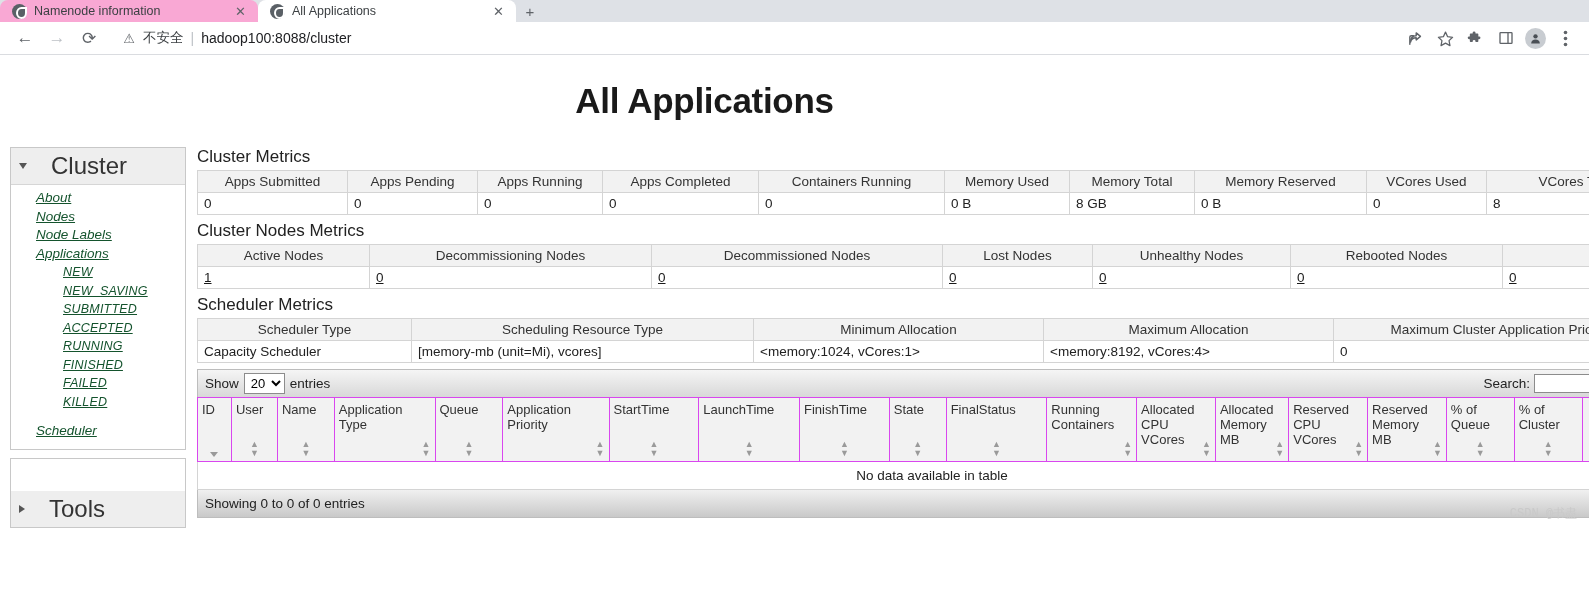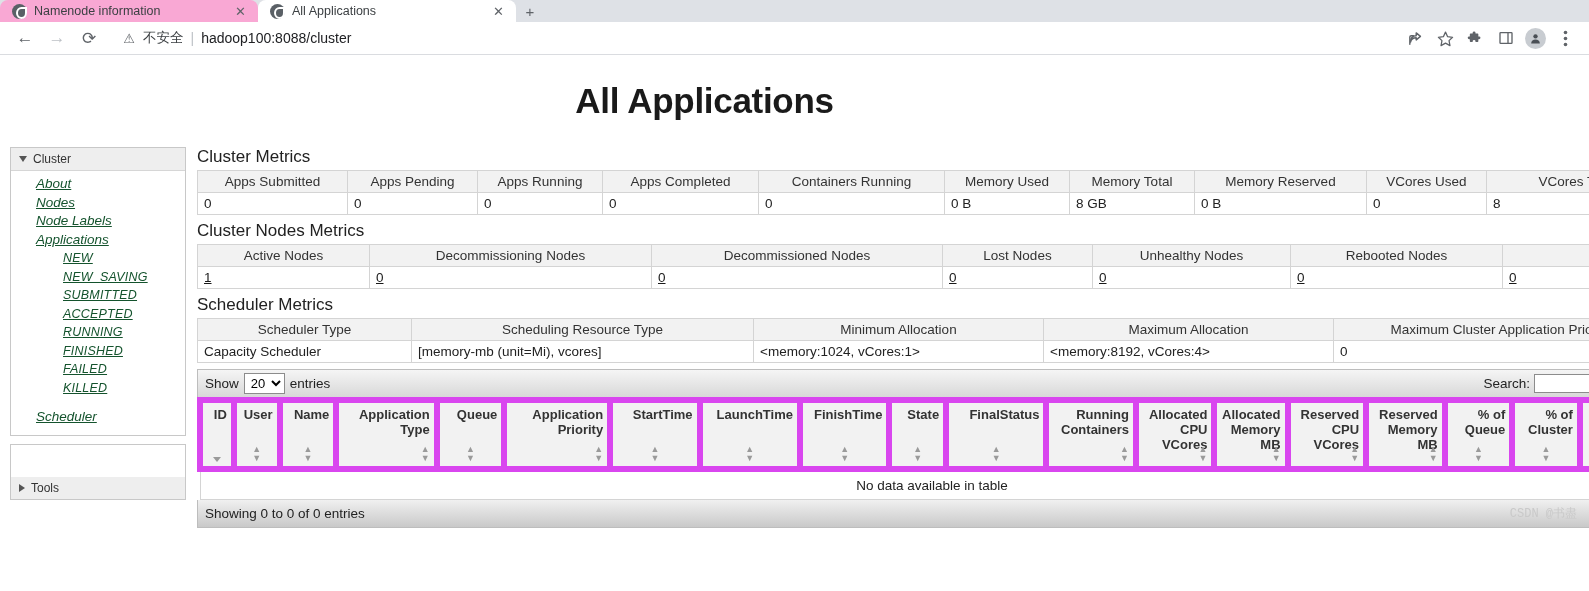--- a/index.html
+++ b/index.html
@@ -109,22 +109,22 @@
     padding-right:190px;
   }
 
   .body-row { display:flex; align-items:flex-start; }
 
   
   .sidebar { width:186px; flex:0 0 186px; padding-left:10px; }
   .nav-block { border:1px solid #c8c8c8; background:#fff; }
   .nav-header {
     background:#eeeeee; padding:4px 8px;
-    font-size:12px; color:#333;
-    display:flex; align-items:center; gap:6px;
+    font-size:24px; color:#333;
+    display:flex; align-items:center; gap:24px;
     border-bottom:1px solid #d6d6d6;
   }
   .caret-down {
     width:0;height:0;border-left:4.5px solid transparent;
     border-right:4.5px solid transparent;border-top:6px solid #555;
   }
   .caret-right {
     width:0;height:0;border-top:4.5px solid transparent;
     border-bottom:4.5px solid transparent;border-left:6px solid #555;
   }
@@ -184,23 +184,23 @@
     font-family:"Liberation Sans", sans-serif;
     font-size:13px; width:125px; height:19px;
     border:1px solid #8c8c8c; padding:0 3px;
   }
 
   table.apps {
     border-collapse:collapse; table-layout:fixed;
     width:1470px; border:1px solid #bdbdbd;
   }
   table.apps th {
-    background:#f2f2f2; border:6px solid #d946ef;
-    font-size:13px; font-weight:bold; color:#333;
-    padding:4px 4px 14px 4px; text-align:right;
+    background:#f2f2f2; border:1px solid #d946ef;
+    font-size:13px; font-weight:normal; color:#333;
+    padding:4px 4px 14px 4px; text-align:left;
     vertical-align:top; position:relative; line-height:15px;
   }
   .sort-arrows {
     position:absolute; right:4px; bottom:3px;
     font-size:9px; color:#9a9a9a; line-height:9px;
     display:flex; flex-direction:column;
   }
   .sort-arrows.center { right:auto; left:50%; transform:translateX(-50%); }
   .sort-desc {
     position:absolute; left:50%; transform:translateX(-50%);

